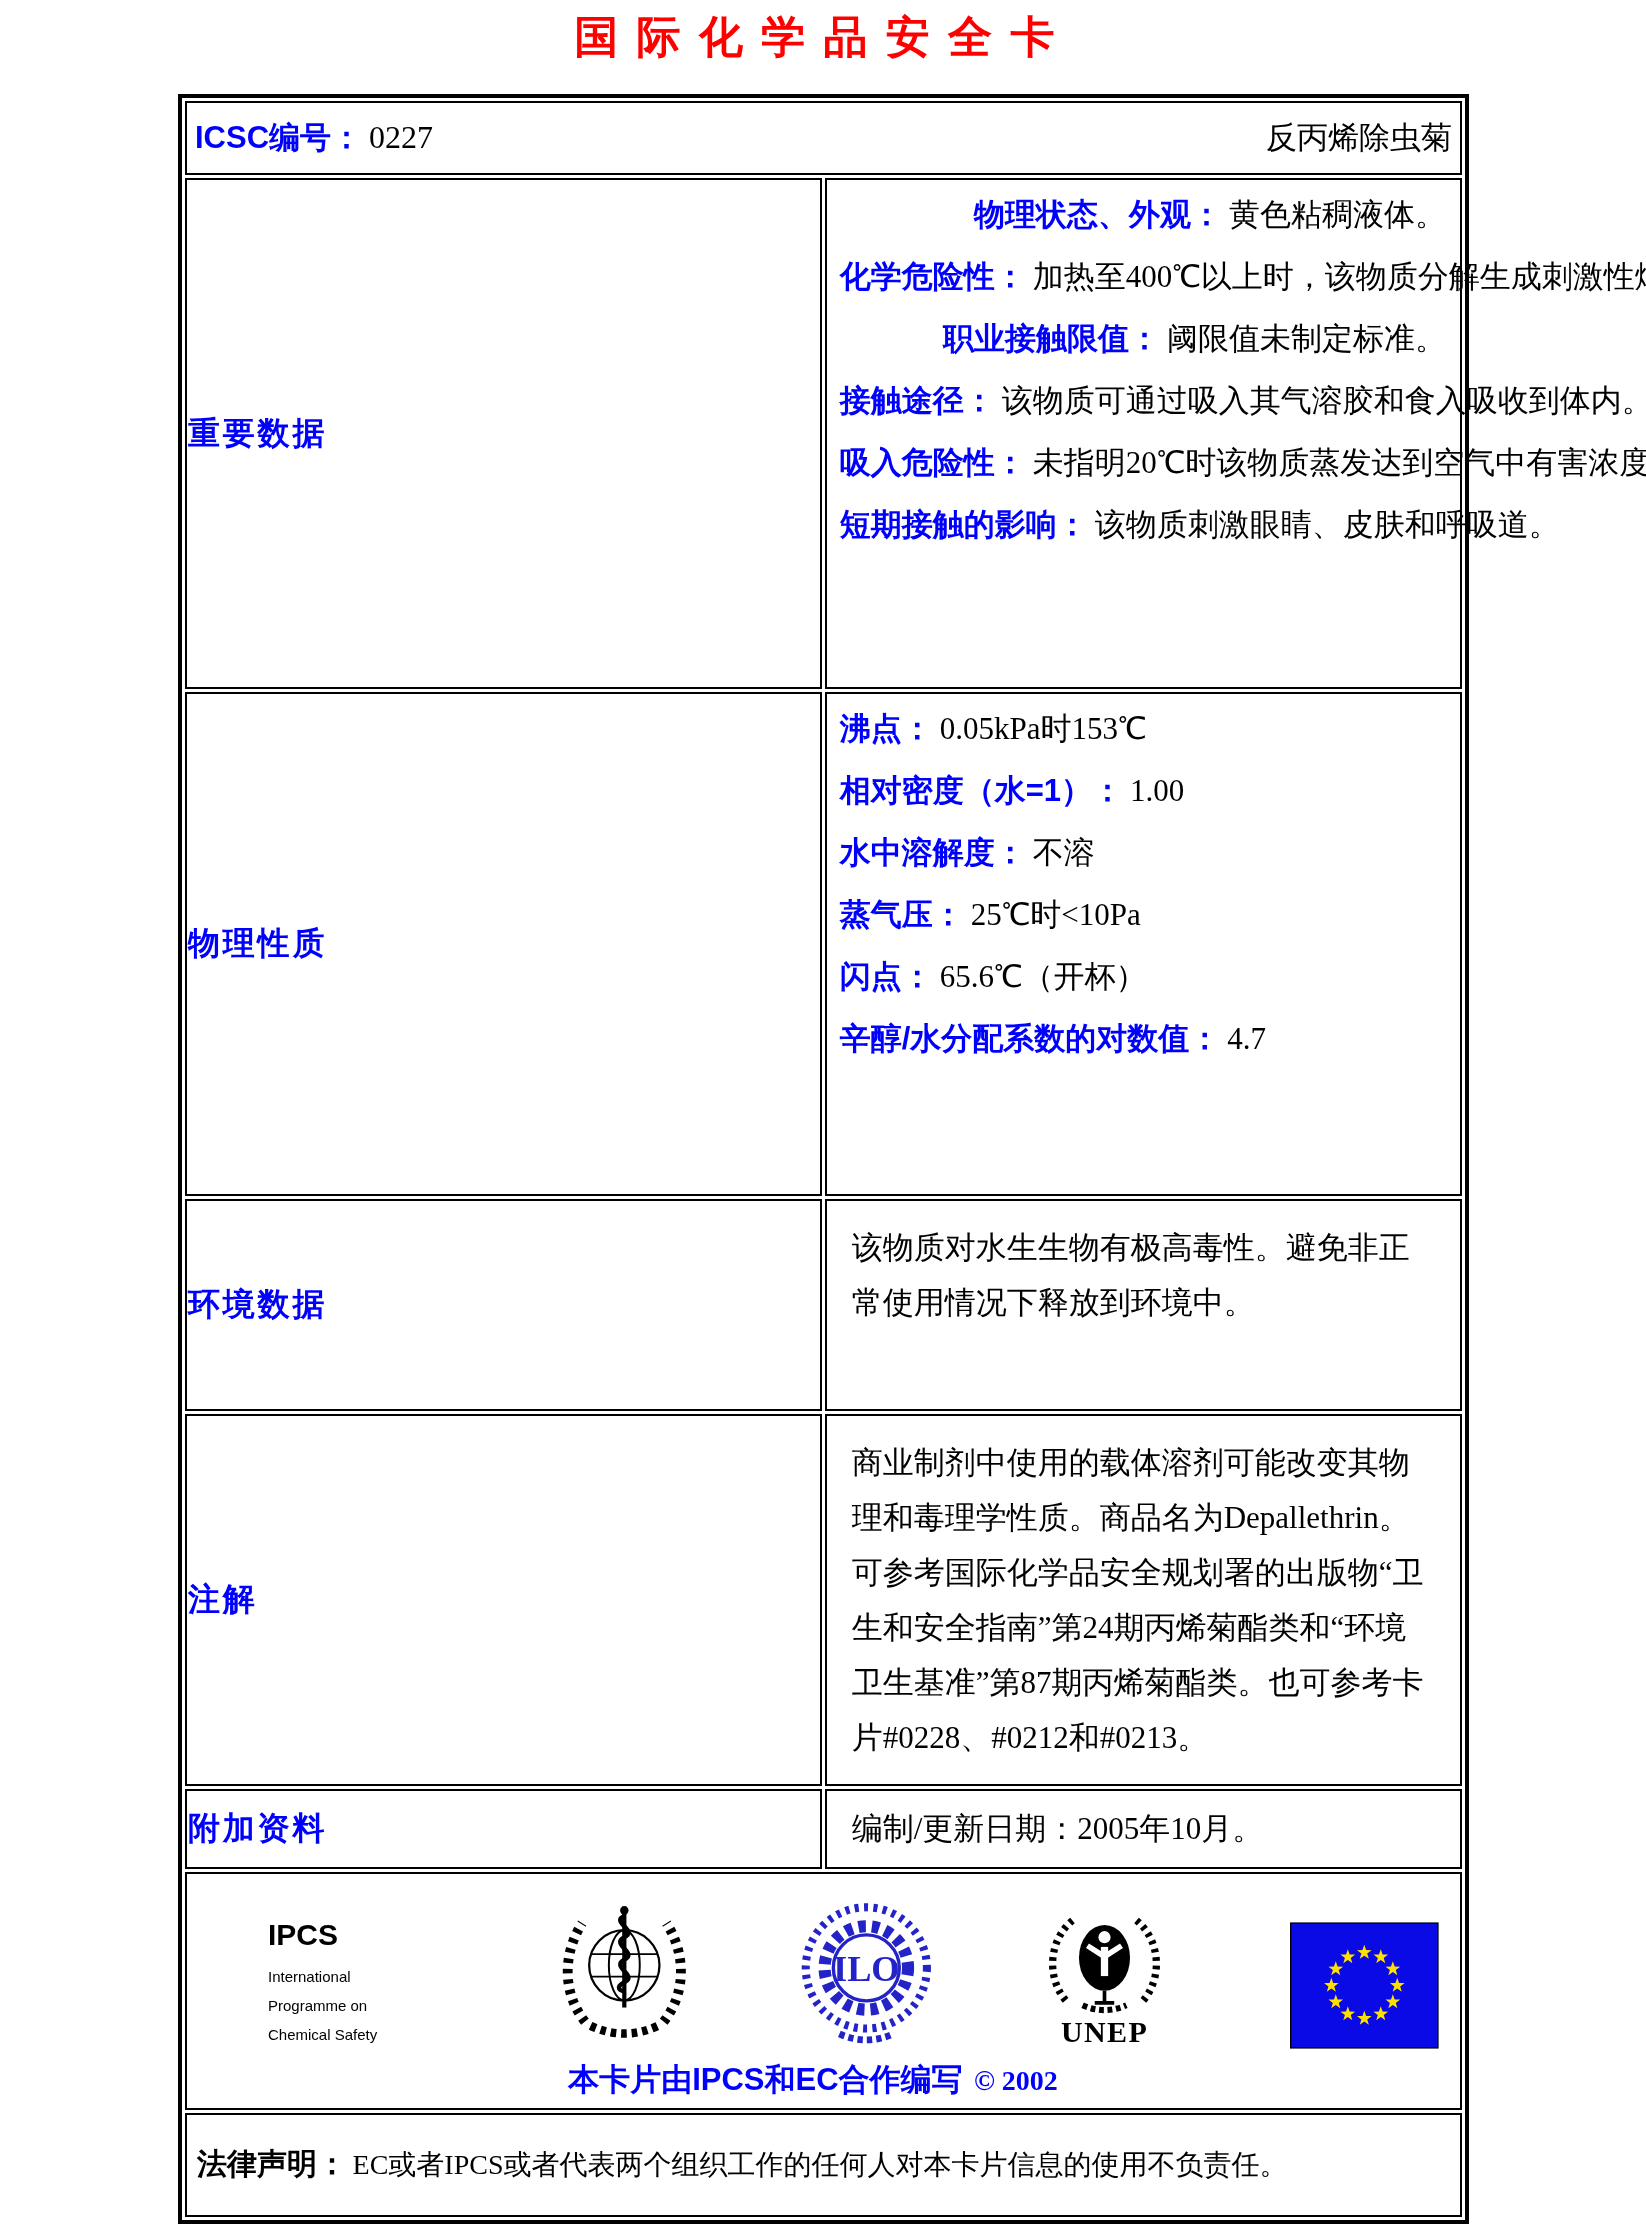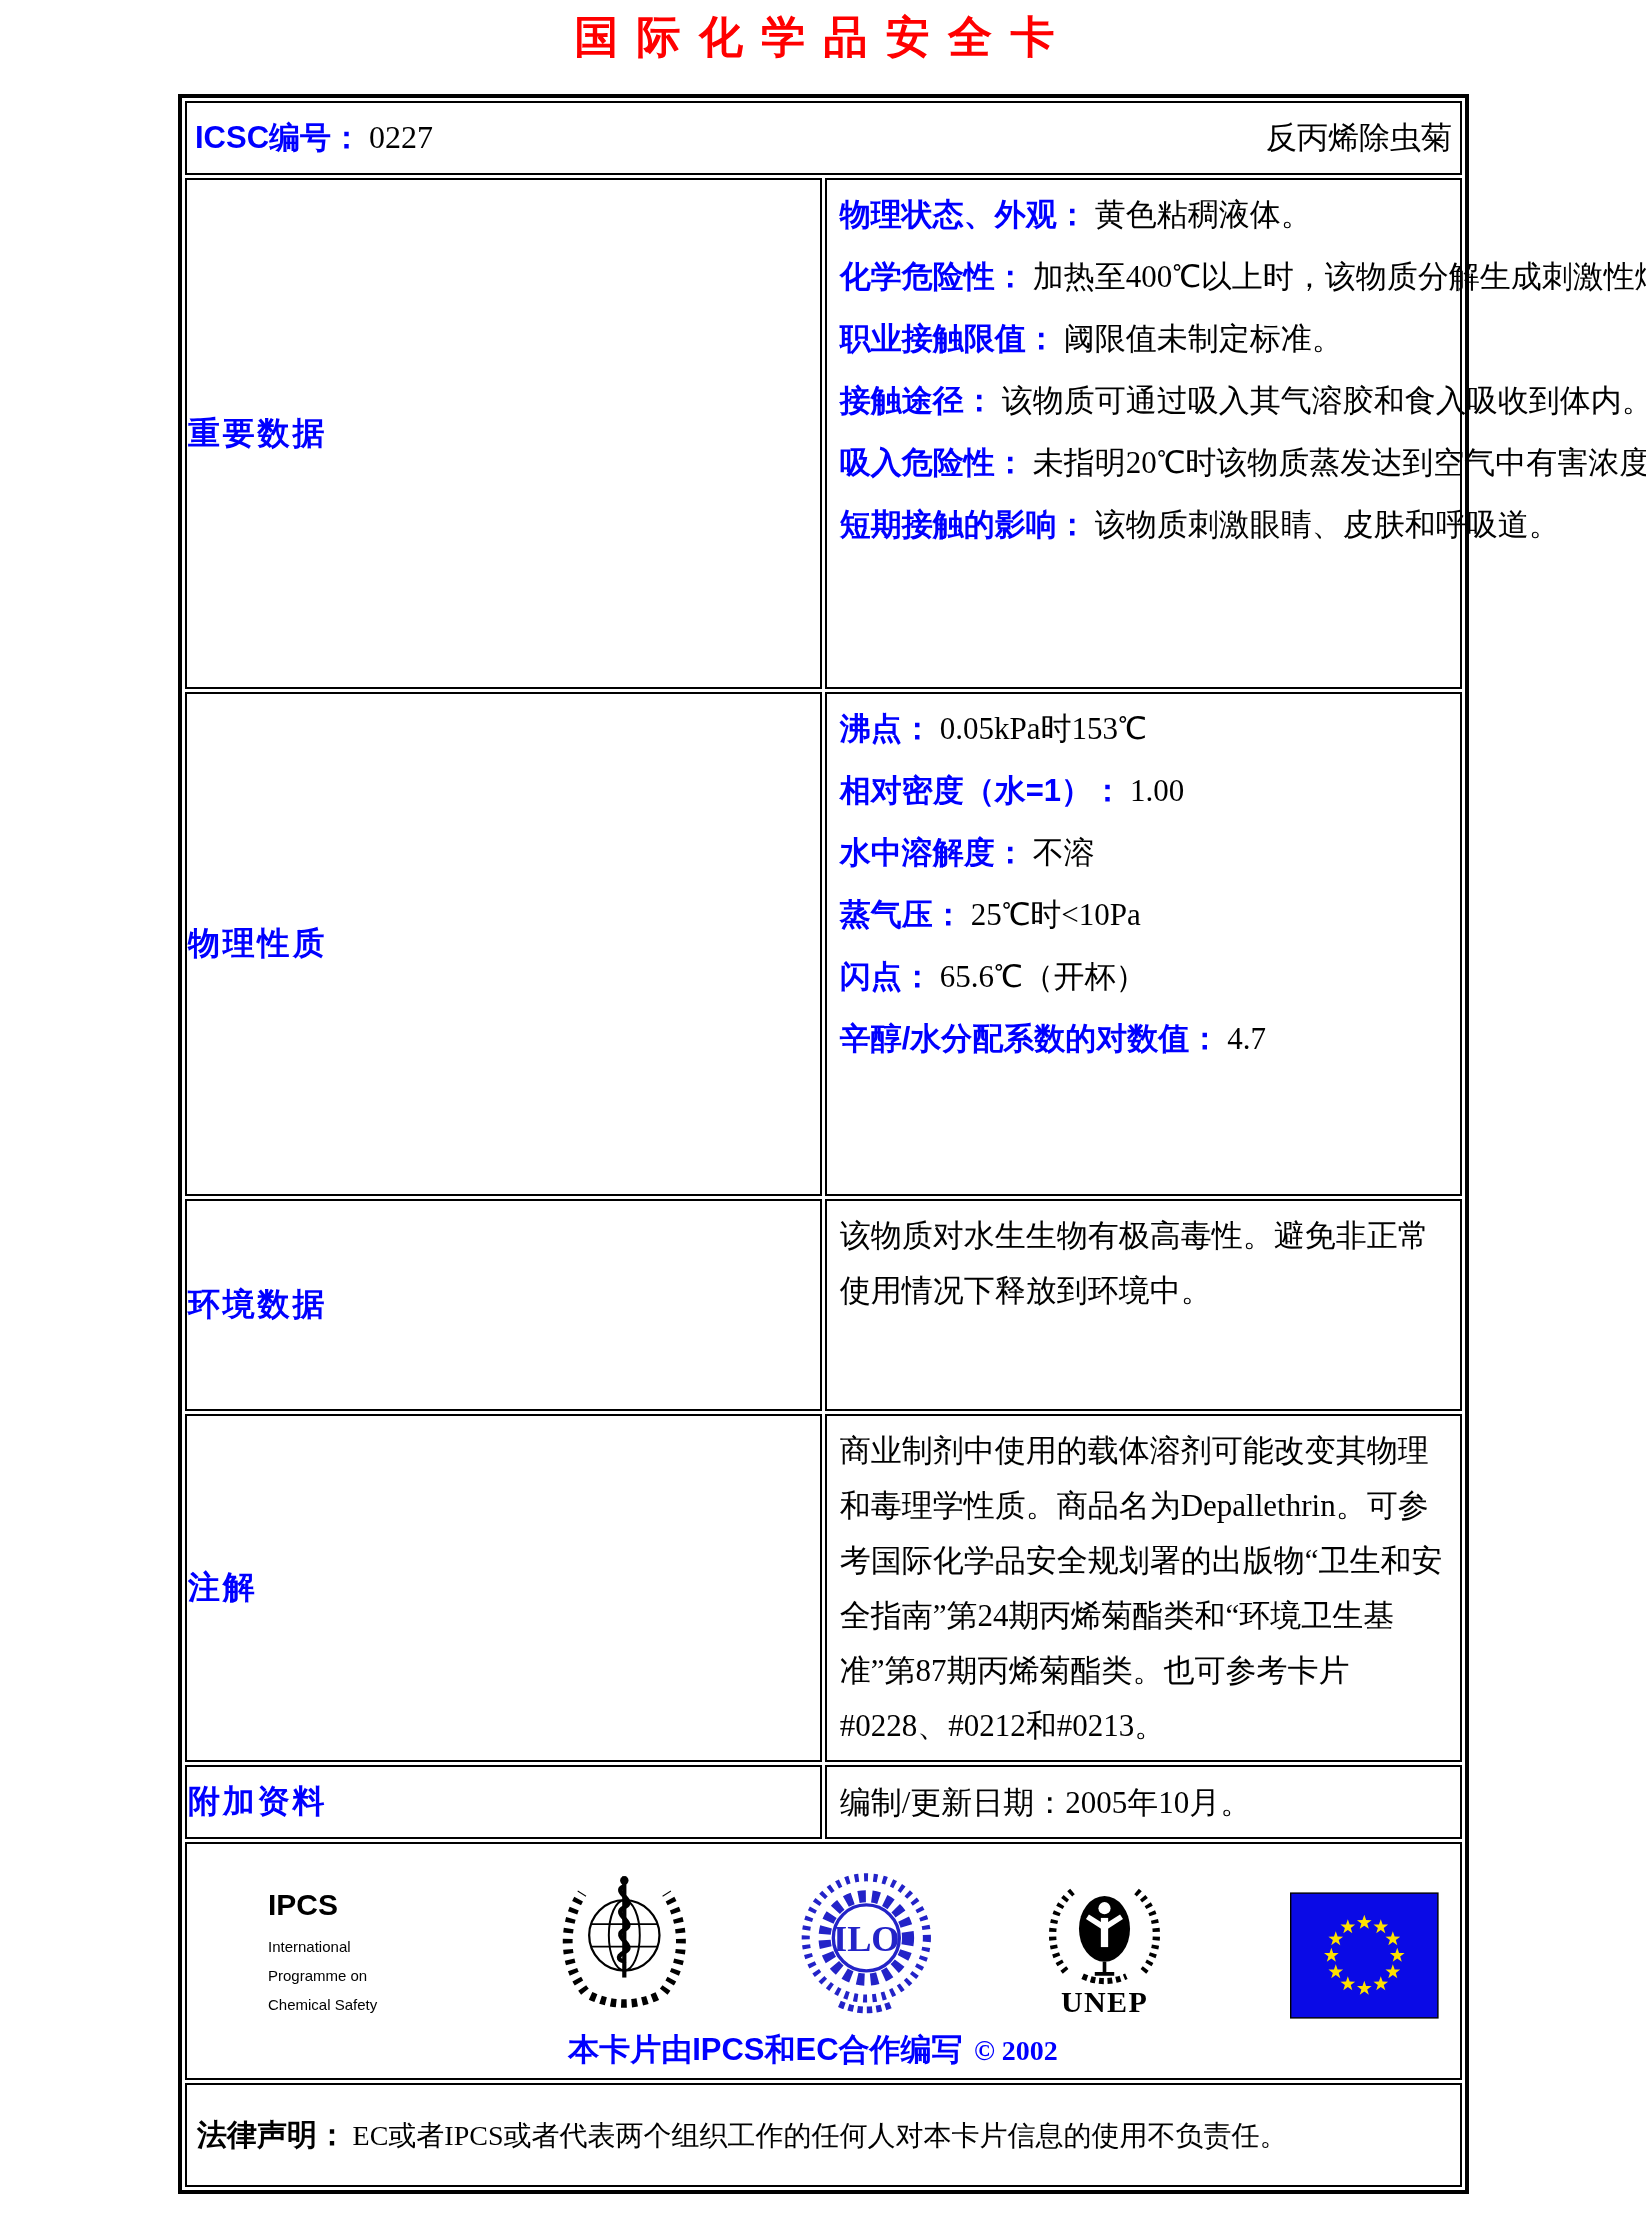--- a/index.html
+++ b/index.html
@@ -46,21 +46,21 @@
     font-size: 32px;
     letter-spacing: 2.8px;
   }
   td.body {
     vertical-align: top;
     padding: 7px 14px 7px 12.7px;
   }
   td.vmid { vertical-align: middle; }
 
   .h-icsc  { height: 68px; }
-  .h-imp   { height: 493px; }
+  .h-imp   { height: 493px; text-align: right; }
   .h-phy   { height: 486px; }
   .h-env   { height: 194px; }
   .h-notes { height: 197px; }
   .h-add   { height: 56px; }
   .h-foot  { height: 211px; }
   .h-legal { height: 76px; }
 
   .icsc-flex {
     display: flex;
     justify-content: space-between;
@@ -96,21 +96,21 @@
   .fv {
     color: #000;
     font-family: "Liberation Serif", serif;
     font-size: 31px;
     margin-left: 7px;
   }
   .para {
     font-family: "Liberation Serif", serif;
     font-size: 31px;
     line-height: 55px;
-    margin: 0;
+    margin: 12px;
   }
   .env-para   { max-width: 922px; }
   .notes-para { max-width: 1049px; }
 
   .footer-cell { padding: 14px 21px 7px 0; vertical-align: top; }
   .logos {
     display: flex;
     align-items: flex-end;
   }
   .ipcs-block {

